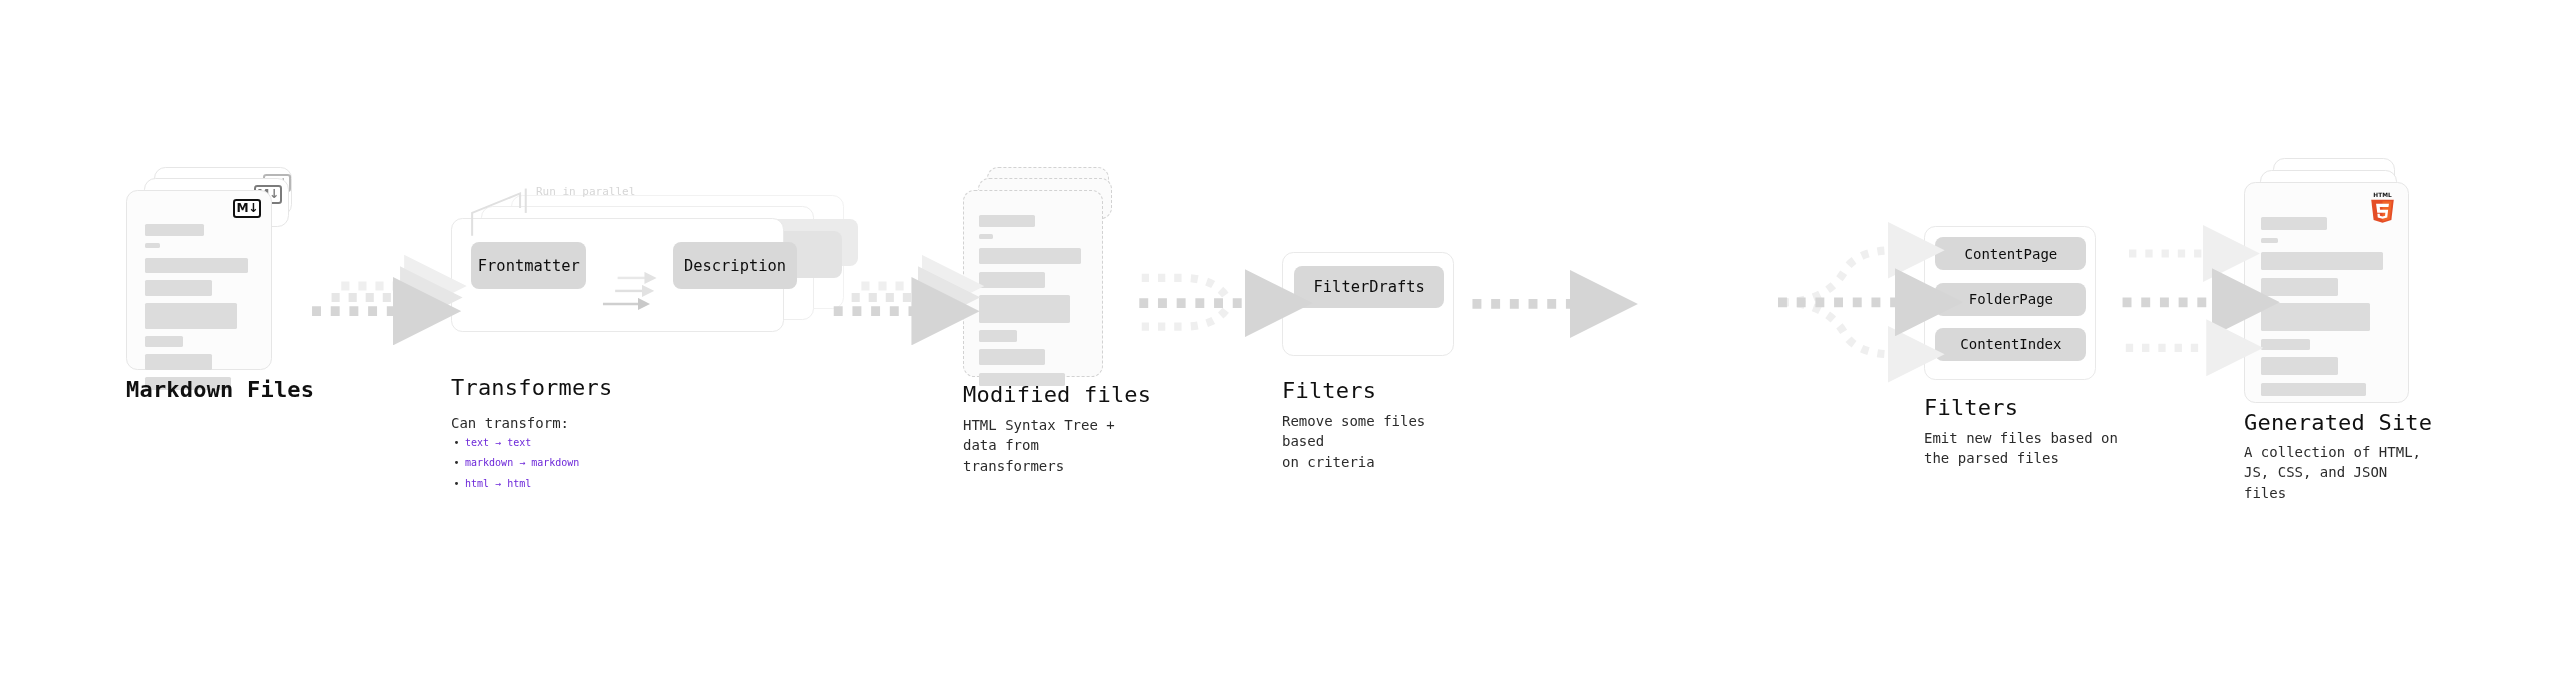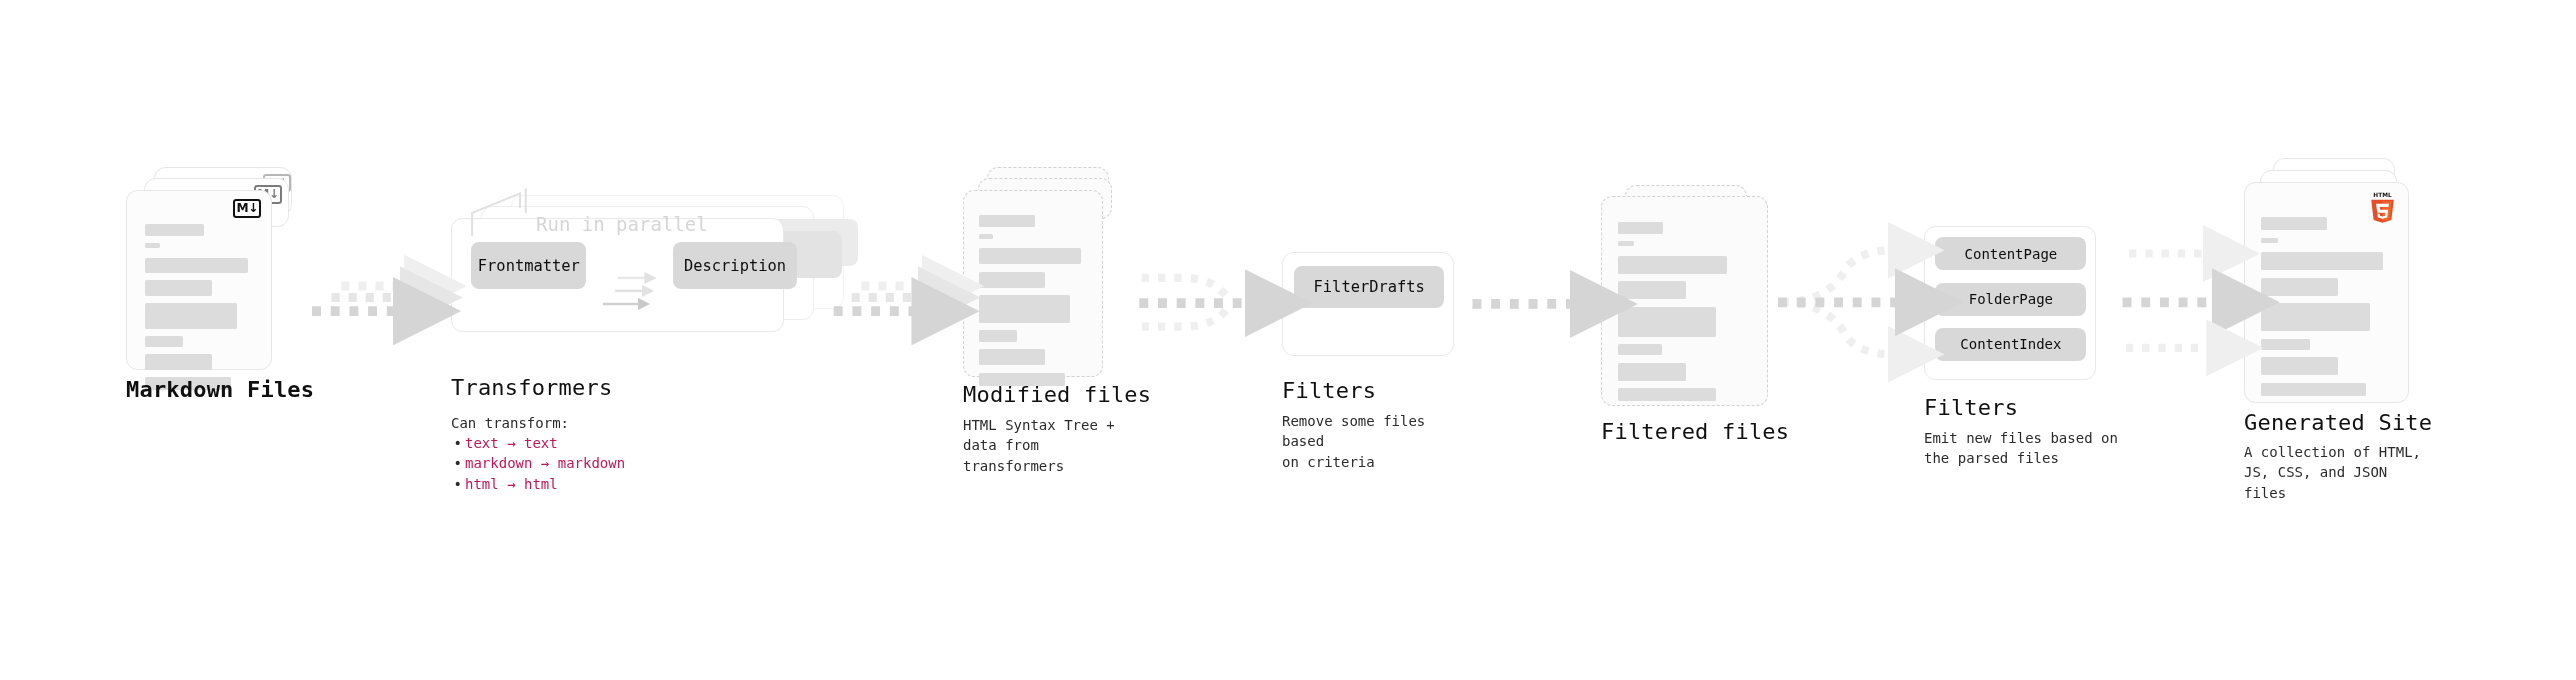--- a/index.html
+++ b/index.html
@@ -100,21 +100,21 @@
     font-family: "DejaVu Sans Mono", "Liberation Mono", monospace;
   }
   .subtitle {
     font-size: 14px;
     line-height: 20.3px;
     color: #2b2b2b;
     white-space: pre-line;
     font-family: "DejaVu Sans Mono", "Liberation Mono", monospace;
   }
   .sub-head { font-size: 14px; line-height: 20.3px; color: #2b2b2b; }
-  .sub-list { list-style: none; font-size: 14px; line-height: 20.3px; color:#be185d; }
+  .sub-list { list-style: none; font-size: 10px; line-height: 20.3px; color:#6d28d9; }
   .sub-list li { padding-left: 14px; position: relative; white-space: nowrap; }
   .sub-list li::before {
     content: "\2022";
     position: absolute;
     left: 2.4px;
     color: #2b2b2b;
   }
 
   
   .group-box {
@@ -136,25 +136,24 @@
     font-size: 15.4px;
     color: #0d0d0d;
     white-space: nowrap;
     font-family: "DejaVu Sans Mono", "Liberation Mono", monospace;
   }
   .chip.c-back2 { background: #ebebeb; color: transparent; }
   .chip.c-back1 { background: #e3e3e3; color: transparent; }
 
   .run-parallel {
     position: absolute;
-    font-size: 19px;
+    font-size: 11px;
     color: #d6d6d6;
     white-space: nowrap;
     font-family: "DejaVu Sans Mono", "Liberation Mono", monospace;
-    margin-top: 28px;
   }
 
   svg.overlay {
     position: absolute;
     left: 0; top: 0;
     width: 2576px; height: 681px;
     pointer-events: none;
   }
 </style>
 </head>
@@ -249,41 +248,20 @@
     <div style="position:relative; width:187px; height:114px;">
       <div class="group-box" style="left:0px; top:0px; width:172px; height:104px;"></div>
       <div class="chip" style="left:12.2px; top:14px; width:150px; height:42px;">FilterDrafts</div>
     </div>
 
     <div class="title" style="position:absolute; left:0px; top:126px;">Filters</div>
     <div class="subtitle" style="position:absolute; left:0px; top:159px;">Remove some files based
 on criteria</div>
   </div>
 
-  <div class="stage-col" style="left:1601px; top:185px;">
-
-    <div class="doc-stack" style="width:175px; height:236px;">
-      <div class="doc-card dashed" style="left:24.4px; top:0px; width:122px; height:34px;"></div>
-
-      <div class="doc-card dashed" style="left:0px; top:11.4px; width:167px; height:210px;">
-        <div class="doc-lines" style="left:16.3px; top:24.4px; right:16.3px;">
-          <div class="dl" style="width:34%; height:12.2px;"></div>
-          <div class="dl" style="width:12%; height:4.9px; margin-bottom:9.8px;"></div>
-          <div class="dl" style="width:82%; height:18px;"></div>
-          <div class="dl" style="width:51%; height:18px;"></div>
-          <div class="dl" style="width:74%; height:30px;"></div>
-          <div class="dl" style="width:33%; height:11.4px;"></div>
-          <div class="dl" style="width:51%; height:18px;"></div>
-          <div class="dl" style="width:74%; height:13px;"></div>
-        </div>
-      </div>
-    </div>
-
-    <div class="title" style="position:absolute; left:0px; top:234px;">Filtered files</div>
-  </div>
 
   <div class="stage-col" style="left:1924px; top:226px;">
 
     <div style="position:relative; width:195px; height:163px;text-align:right;">
       <div class="group-box" style="left:0px; top:0px; width:172px; height:154px;"></div>
       <div class="chip" style="left:11.4px; top:11.4px; width:151px; height:32.5px; font-size:14px;">ContentPage</div>
       <div class="chip" style="left:11.4px; top:57px; width:151px; height:32.5px; font-size:14px;">FolderPage</div>
       <div class="chip" style="left:11.4px; top:102px; width:151px; height:32.5px; font-size:14px;">ContentIndex</div>
     </div>
 

